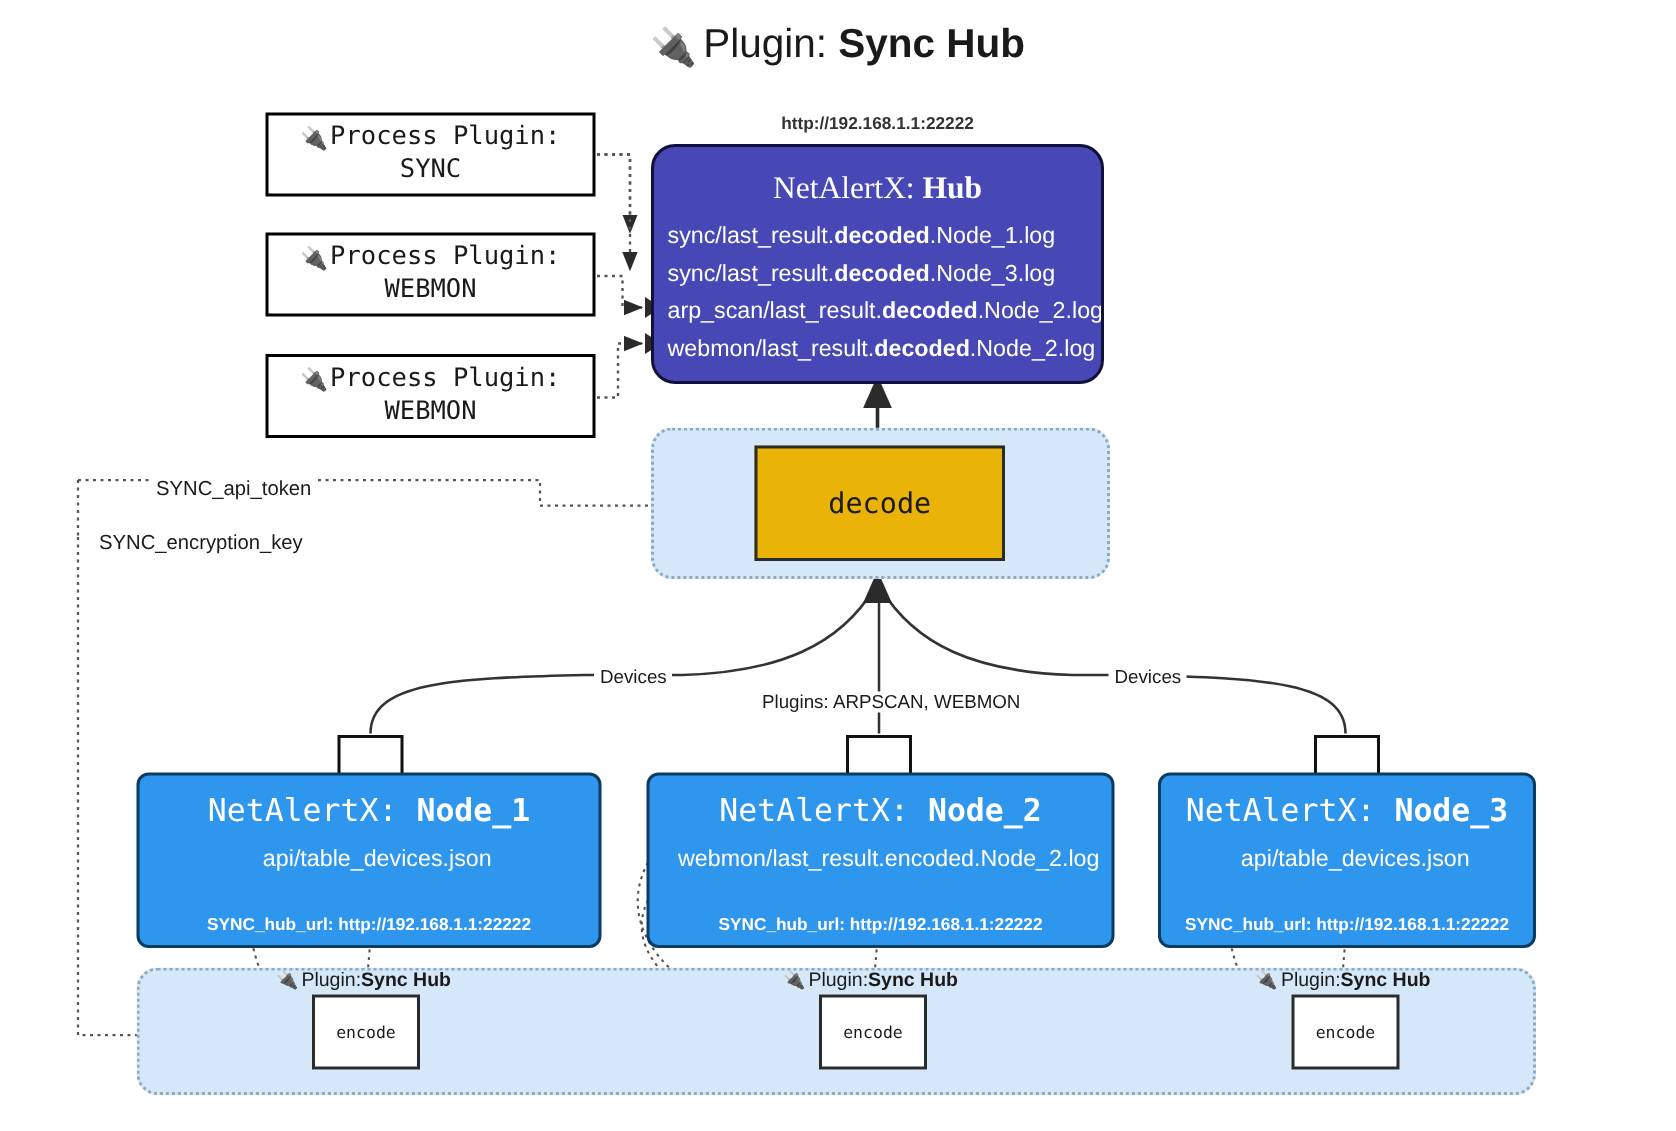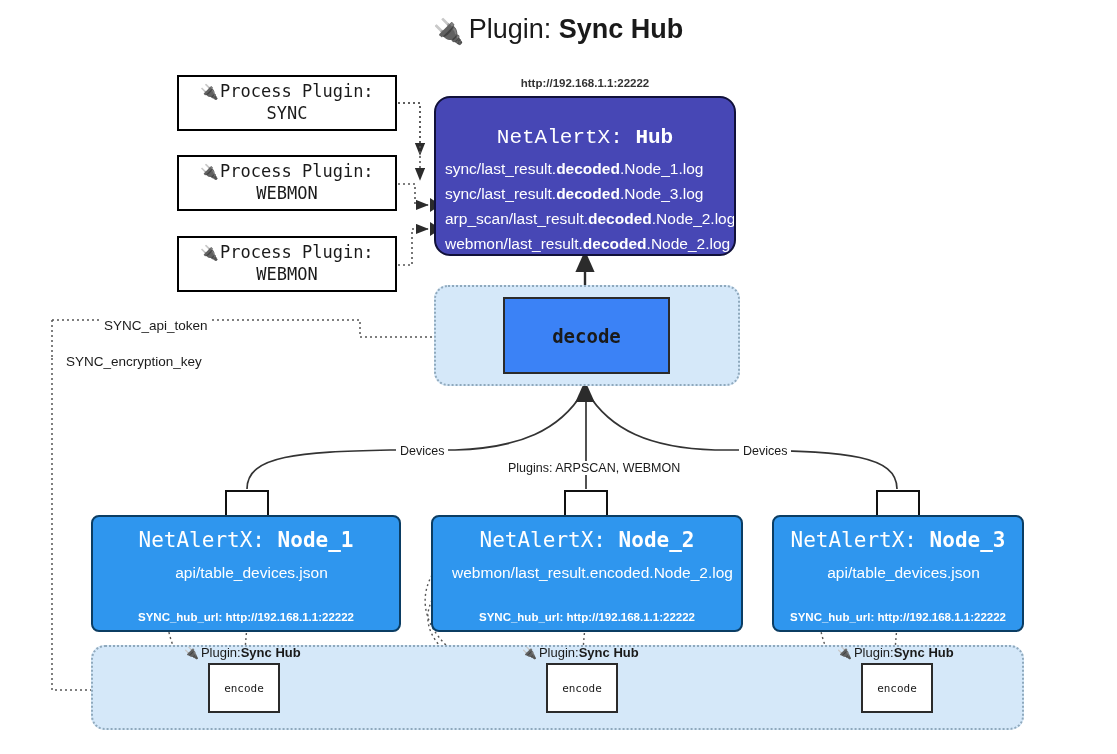--- a/index.html
+++ b/index.html
@@ -20,33 +20,33 @@
   .pp-box{border:2.5px solid #000;background:#fff;width:220px;height:56px;
           font-family:"DejaVu Sans Mono","Liberation Mono",monospace;font-size:17px;
           display:flex;flex-direction:column;align-items:center;justify-content:center;line-height:1.28;}
   .pp-l1{display:flex;align-items:center;}
   .pp-l1 .plug{font-size:15px;margin-right:1px;}
 
   
   #hub{left:434px;top:96px;width:302px;height:160px;background:#4747b5;
        border:2.5px solid #11113a;border-radius:16px;overflow:hidden;}
   #hub-url{left:434px;top:77px;width:302px;text-align:center;font-size:11.5px;font-weight:600;color:#333;}
-  #hub-title{margin-top:28px;text-align:center;color:#fff;font-size:21px;
-             font-family:Liberation Mono, monospace;}
+  #hub-title{margin-top:15px;text-align:center;color:#fff;font-size:21px;
+             font-family:Liberation Serif, serif;}
   #hub-title b{font-weight:700;}
   .hub-line{color:#ffffff;font-size:15.5px;line-height:1.62;padding-left:9px;white-space:nowrap;}
   .hub-line b{font-weight:700;}
   .hub-rows{margin-top:7px;}
 
   
   #decode-group{left:434px;top:285px;width:306px;height:101px;background:#d5e8f9;
                 border:2px dotted #8fa9bd;border-radius:14px;}
-  #decode-box{left:503px;top:297px;width:167px;height:77px;background:#3b82f6;border:2px solid #2b2b2b;
+  #decode-box{left:503px;top:297px;width:167px;height:77px;background:#eab308;border:2px solid #2b2b2b;
               display:flex;align-items:center;justify-content:center;font-size:19px;
-              font-family:"DejaVu Sans Mono","Liberation Mono",monospace;font-weight:bold;}
+              font-family:"DejaVu Sans Mono","Liberation Mono",monospace;}
 
   
   .keylbl{font-size:13.5px;color:#1a1a1a;background:#fff;padding:0 4px;white-space:nowrap;}
   #lbl-token{left:100px;top:318px;}
   #lbl-key{left:62px;top:354px;}
 
   
   .edgelbl{font-size:12.5px;color:#1a1a1a;background:#fff;padding:0 4px;white-space:nowrap;}
   #lbl-dev-l{left:396px;top:444px;}
   #lbl-dev-r{left:739px;top:444px;}

